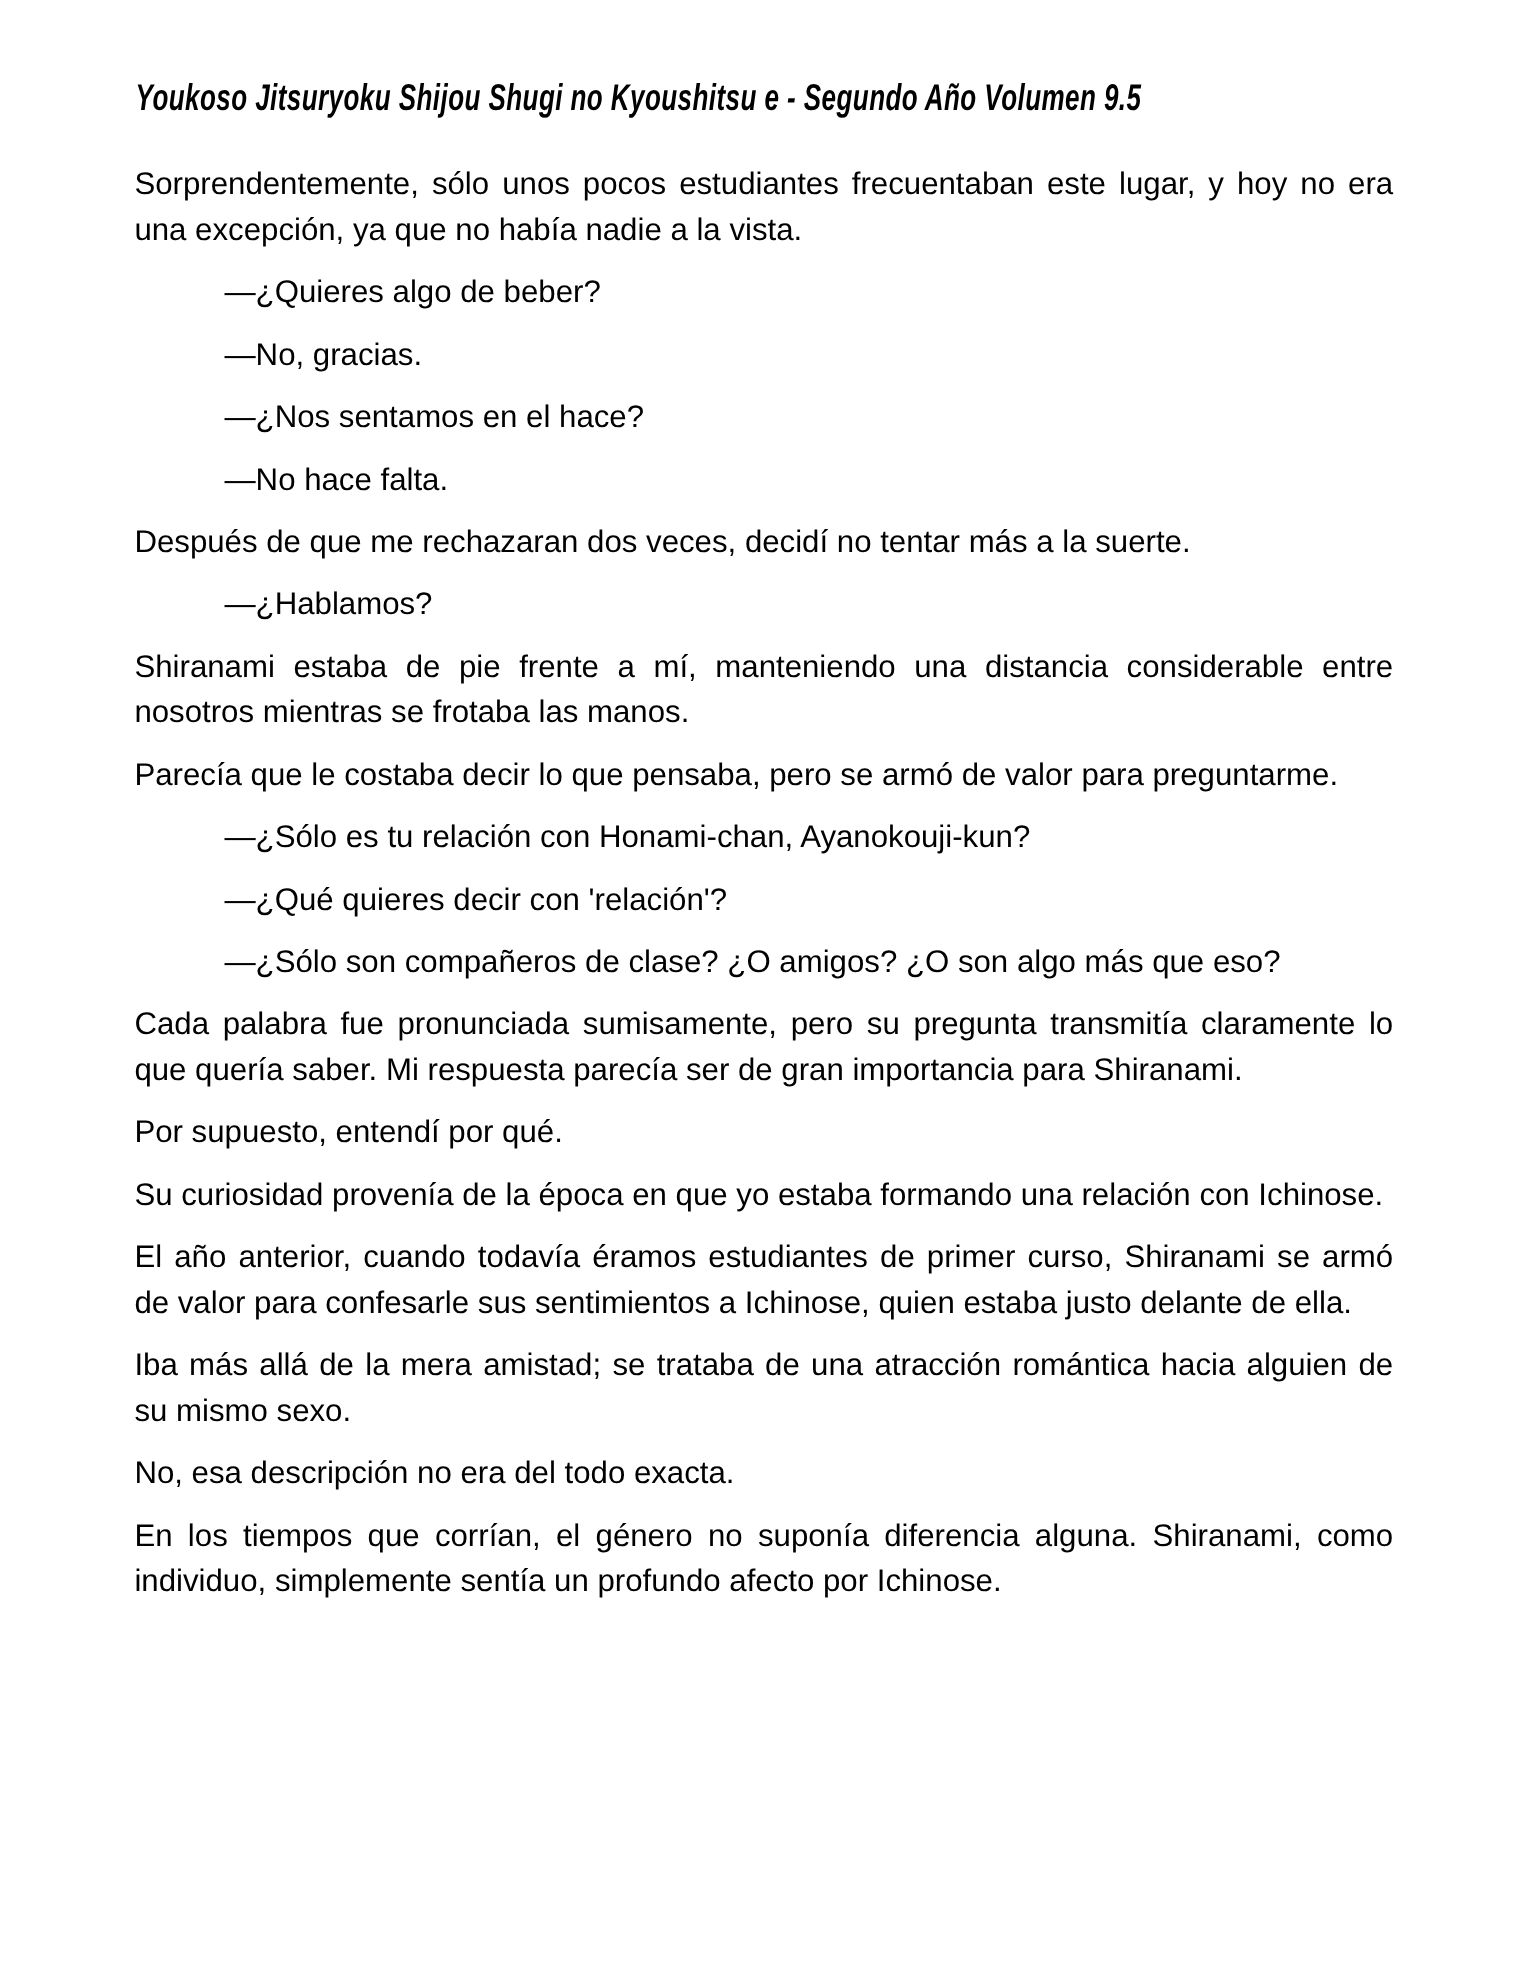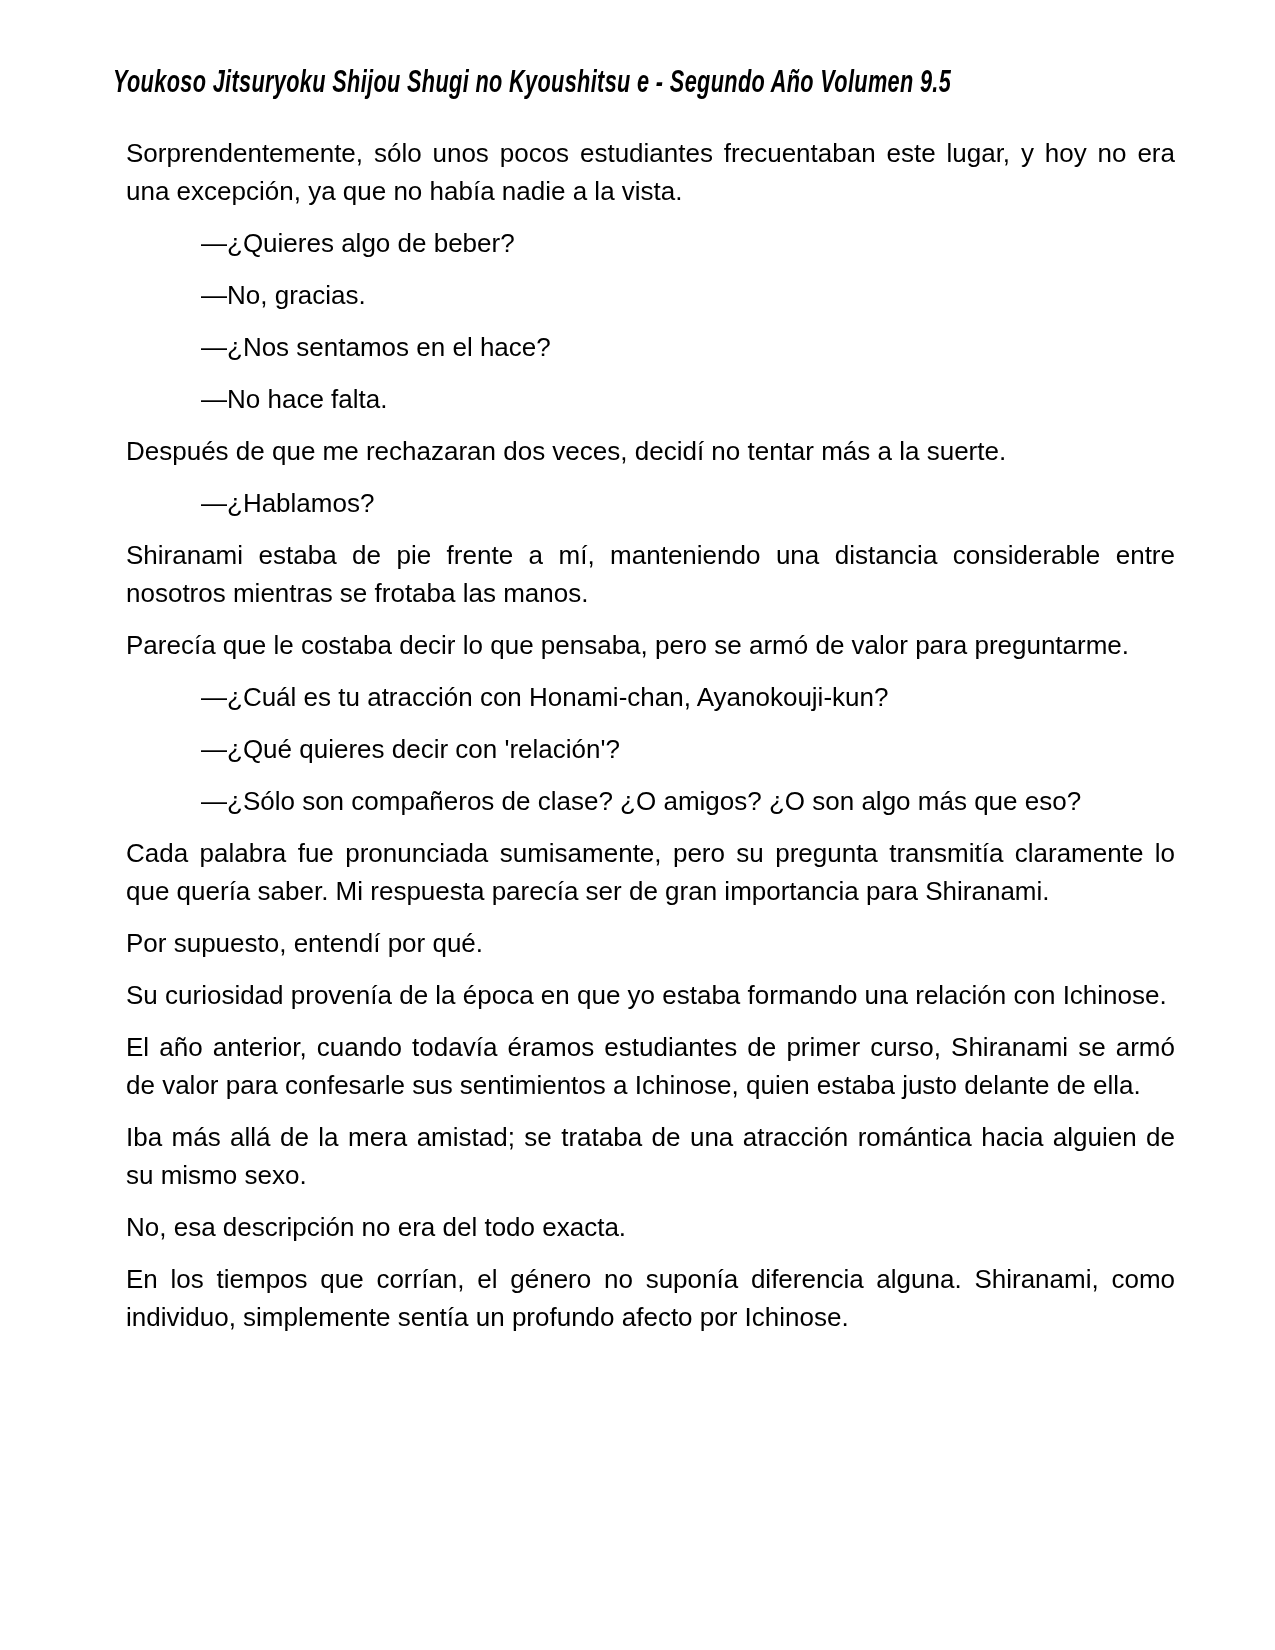--- a/index.html
+++ b/index.html
@@ -28,21 +28,21 @@
     font-weight: bold;
     font-style: italic;
     white-space: nowrap;
     transform: scaleX(0.70);
     transform-origin: left center;
     letter-spacing: 0.5px;
   }
   .content {
     position: absolute;
     top: 134px;
-    left: 126px;
+    left: 112px;
     width: 1049px;
   }
   .content p {
     margin: 0 0 14px 0;
     font-size: 26px;
     line-height: 38px;
   }
   .content p.body {
     text-align: justify;
   }
@@ -100,21 +100,21 @@
 
   <p class="body">Sorprendentemente, sólo unos pocos estudiantes frecuentaban este lugar, y hoy no era una excepción, ya que no había nadie a la vista.</p>
       <p class="dialogue">—¿Quieres algo de beber?</p>
       <p class="dialogue">—No, gracias.</p>
       <p class="dialogue">—¿Nos sentamos en el hace?</p>
       <p class="dialogue">—No hace falta.</p>
       <p class="body">Después de que me rechazaran dos veces, decidí no tentar más a la suerte.</p>
       <p class="dialogue">—¿Hablamos?</p>
       <p class="body">Shiranami estaba de pie frente a mí, manteniendo una distancia considerable entre nosotros mientras se frotaba las manos.</p>
       <p class="body">Parecía que le costaba decir lo que pensaba, pero se armó de valor para preguntarme.</p>
-      <p class="dialogue">—¿Cuál es tu atracción con Honami-chan, Ayanokouji-kun?</p>
+      <p class="dialogue">—¿Sólo es tu relación con Honami-chan, Ayanokouji-kun?</p>
       <p class="dialogue">—¿Qué quieres decir con 'relación'?</p>
       <p class="dialogue">—¿Sólo son compañeros de clase? ¿O amigos? ¿O son algo más que eso?</p>
       <p class="body">Cada palabra fue pronunciada sumisamente, pero su pregunta transmitía claramente lo que quería saber. Mi respuesta parecía ser de gran importancia para Shiranami.</p>
       <p class="body">Por supuesto, entendí por qué.</p>
       <p class="body">Su curiosidad provenía de la época en que yo estaba formando una relación con Ichinose.</p>
       <p class="body">El año anterior, cuando todavía éramos estudiantes de primer curso, Shiranami se armó de valor para confesarle sus sentimientos a Ichinose, quien estaba justo delante de ella.</p>
       <p class="body">Iba más allá de la mera amistad; se trataba de una atracción romántica hacia alguien de su mismo sexo.</p>
       <p class="body">No, esa descripción no era del todo exacta.</p>
       <p class="body">En los tiempos que corrían, el género no suponía diferencia alguna. Shiranami, como individuo, simplemente sentía un profundo afecto por Ichinose.</p>
     </div>

